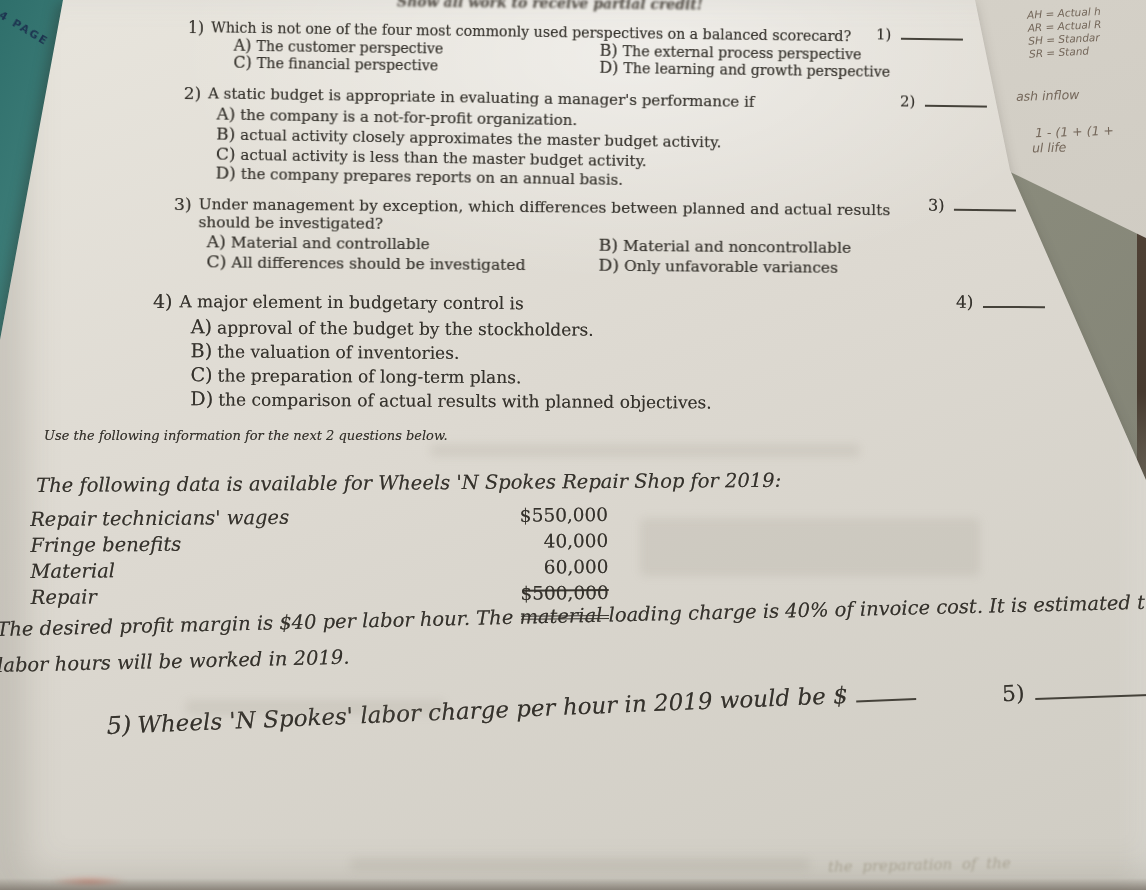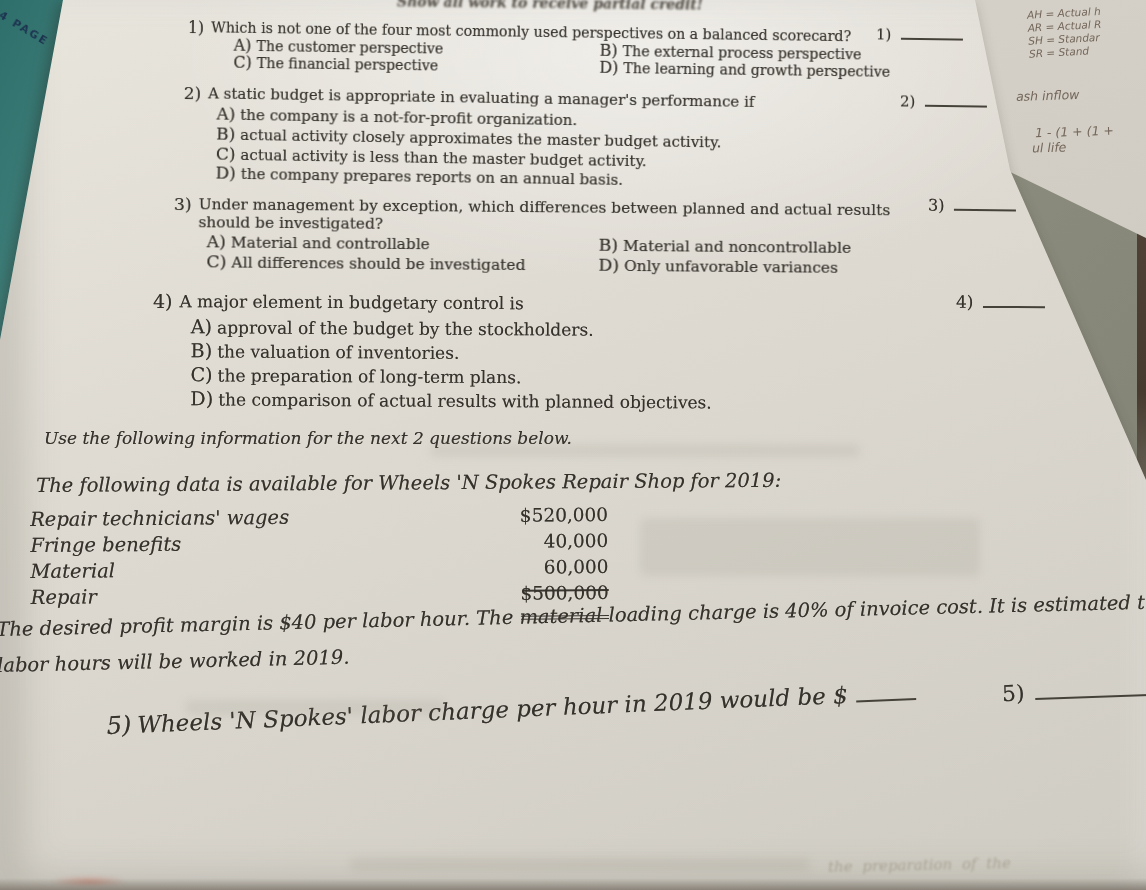--- a/index.html
+++ b/index.html
@@ -70,21 +70,21 @@
   .ablank{white-space:nowrap;}
   .ablank .num{font-size:1em;}
   .line{display:inline-block;width:62px;height:12px;margin-left:10px;
     border-bottom:2px solid #45423a;}
   .ab1{left:876px;top:26px;font-size:15px;transform:rotate(0.8deg);filter:blur(0.5px);}
   .ab2{left:900px;top:93px;font-size:15px;transform:rotate(0.8deg);filter:blur(0.4px);}
   .ab3{left:928px;top:196px;font-size:16px;transform:rotate(0.5deg);}
   .ab4{left:956px;top:292px;font-size:17px;transform:rotate(0.3deg);}
   .ab5{left:1002px;top:678px;font-size:22px;transform:rotate(-2deg);}
   .ab5 .line{width:150px;border-bottom-width:2.5px;}
-  .use-line{left:44px;top:428px;font-style:italic;font-size:17px;white-space:nowrap;}
+  .use-line{left:44px;top:428px;font-style:italic;font-size:13px;white-space:nowrap;}
   .data-line{left:36px;top:474px;font-style:italic;font-size:19.5px;white-space:nowrap;transform:rotate(-0.4deg);transform-origin:left top;}
   .cost-table{left:30px;top:508px;width:578px;font-style:italic;font-size:19.5px;
     transform:rotate(-0.5deg);transform-origin:left top;}
   .cost-row{display:flex;justify-content:space-between;align-items:baseline;height:26px;}
   .cost-row .val{display:inline-block;min-width:86px;text-align:right;font-style:normal;font-size:18.5px;}
   .row-overhead .val{border-bottom:2px solid #3a3730;padding-bottom:12px;}
   .row-total{height:30px;}
   .row-total .val{border-bottom:4px double #3a3730;padding-bottom:12px;}
   .para{left:-4px;top:618px;width:1220px;font-style:italic;font-size:19.5px;
     transform:rotate(-1.35deg);transform-origin:left top;}
@@ -182,21 +182,21 @@
   <div class="txt ablank ab3"><span class="num">3)</span><span class="line"></span></div>
   <div class="txt ablank ab4"><span class="num">4)</span><span class="line"></span></div>
   <div class="txt ablank ab5"><span class="num">5)</span><span class="line"></span></div>
 
   <div class="txt use-line">Use the following information for the next 2 questions below.</div>
   <div class="txt data-line">The following data is available for Wheels 'N Spokes Repair Shop for 2019:</div>
 
   <div class="txt cost-table">
     <div class="cost-row">
       <span class="lbl">Repair technicians' wages</span>
-      <span class="val">$520,000</span>
+      <span class="val">$550,000</span>
     </div>
     <div class="cost-row">
       <span class="lbl">Fringe benefits</span>
       <span class="val">40,000</span>
     </div>
     <div class="cost-row row-overhead">
       <span class="lbl">Material</span>
       <span class="val">60,000</span>
     </div>
     <div class="cost-row row-total">

